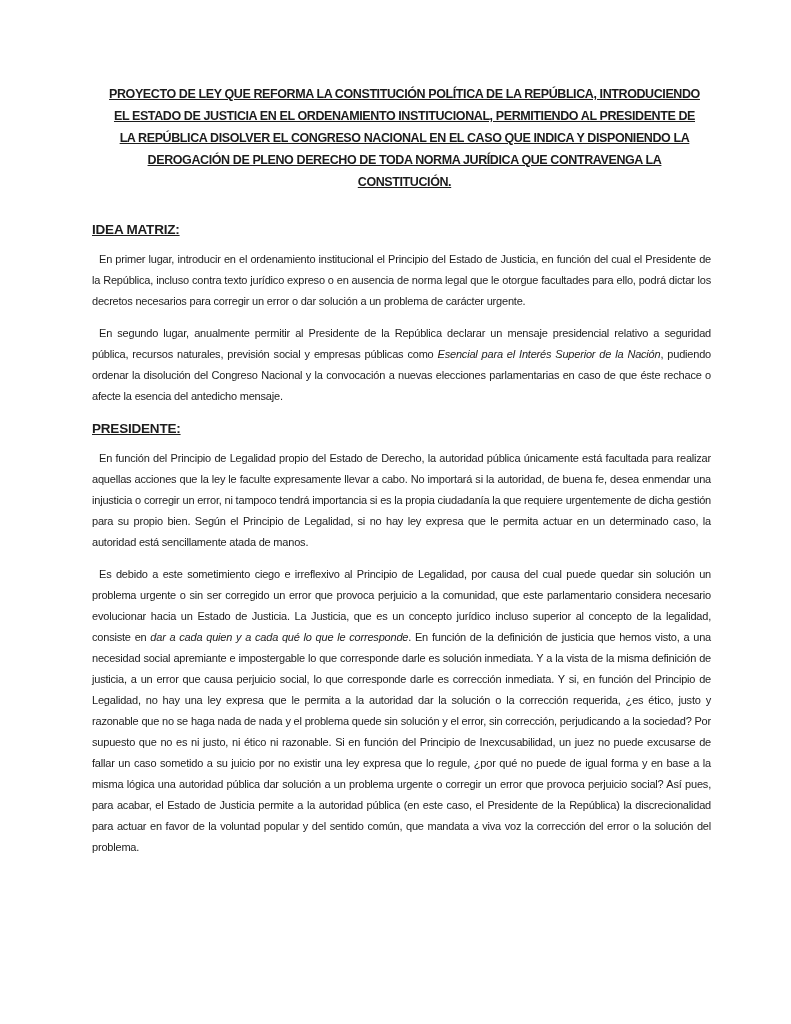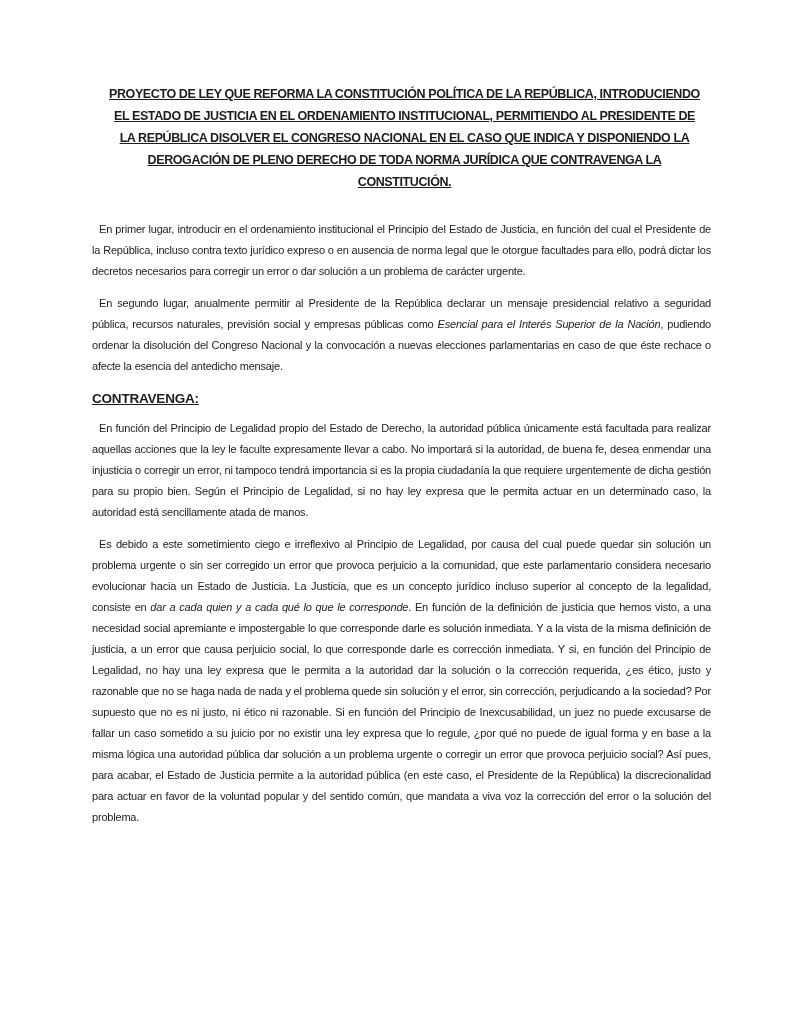--- a/index.html
+++ b/index.html
@@ -45,25 +45,26 @@
   }
   .para .italic-run { font-style: italic; }
 </style>
 </head>
 <body>
 
 <div class="page">
 
   <h1 class="doc-title">PROYECTO DE LEY QUE REFORMA LA CONSTITUCIÓN POLÍTICA DE LA REPÚBLICA, INTRODUCIENDO EL ESTADO DE JUSTICIA EN EL ORDENAMIENTO INSTITUCIONAL, PERMITIENDO AL PRESIDENTE DE LA REPÚBLICA DISOLVER EL CONGRESO NACIONAL EN EL CASO QUE INDICA Y DISPONIENDO LA DEROGACIÓN DE PLENO DERECHO DE TODA NORMA JURÍDICA QUE CONTRAVENGA LA CONSTITUCIÓN.</h1>
 
+  <h2 class="section-heading">IDEA MATRIZ:</h2>
 
   <p class="para">En primer lugar, introducir en el ordenamiento institucional el Principio del Estado de Justicia, en función del cual el Presidente de la República, incluso contra texto jurídico expreso o en ausencia de norma legal que le otorgue facultades para ello, podrá dictar los decretos necesarios para corregir un error o dar solución a un problema de carácter urgente.</p>
 
   <p class="para"><span>En segundo lugar, anualmente permitir al Presidente de la República declarar un mensaje presidencial relativo a seguridad pública, recursos naturales, previsión social y empresas públicas como </span><em class="italic-run">Esencial para el Interés Superior de la Nación</em><span>, pudiendo ordenar la disolución del Congreso Nacional y la convocación a nuevas elecciones parlamentarias en caso de que éste rechace o afecte la esencia del antedicho mensaje.</span></p>
 
 
-  <h2 class="section-heading heading-gap-top">CONTRAVENGA:</h2>
+  <h2 class="section-heading heading-gap-top">PRESIDENTE:</h2>
 
   <p class="para">En función del Principio de Legalidad propio del Estado de Derecho, la autoridad pública únicamente está facultada para realizar aquellas acciones que la ley le faculte expresamente llevar a cabo. No importará si la autoridad, de buena fe, desea enmendar una injusticia o corregir un error, ni tampoco tendrá importancia si es la propia ciudadanía la que requiere urgentemente de dicha gestión para su propio bien. Según el Principio de Legalidad, si no hay ley expresa que le permita actuar en un determinado caso, la autoridad está sencillamente atada de manos.</p>
 
   <p class="para"><span>Es debido a este sometimiento ciego e irreflexivo al Principio de Legalidad, por causa del cual puede quedar sin solución un problema urgente o sin ser corregido un error que provoca perjuicio a la comunidad, que este parlamentario considera necesario evolucionar hacia un Estado de Justicia. La Justicia, que es un concepto jurídico incluso superior al concepto de la legalidad, consiste en </span><em class="italic-run">dar a cada quien y a cada qué lo que le corresponde</em><span>. En función de la definición de justicia que hemos visto, a una necesidad social apremiante e impostergable lo que corresponde darle es solución inmediata. Y a la vista de la misma definición de justicia, a un error que causa perjuicio social, lo que corresponde darle es corrección inmediata. Y si, en función del Principio de Legalidad, no hay una ley expresa que le permita a la autoridad dar la solución o la corrección requerida, ¿es ético, justo y razonable que no se haga nada de nada y el problema quede sin solución y el error, sin corrección, perjudicando a la sociedad? Por supuesto que no es ni justo, ni ético ni razonable. Si en función del Principio de Inexcusabilidad, un juez no puede excusarse de fallar un caso sometido a su juicio por no existir una ley expresa que lo regule, ¿por qué no puede de igual forma y en base a la misma lógica una autoridad pública dar solución a un problema urgente o corregir un error que provoca perjuicio social? Así pues, para acabar, el Estado de Justicia permite a la autoridad pública (en este caso, el Presidente de la República) la discrecionalidad para actuar en favor de la voluntad popular y del sentido común, que mandata a viva voz la corrección del error o la solución del problema.</span></p>
 
 </div>
 
 </body></html>

